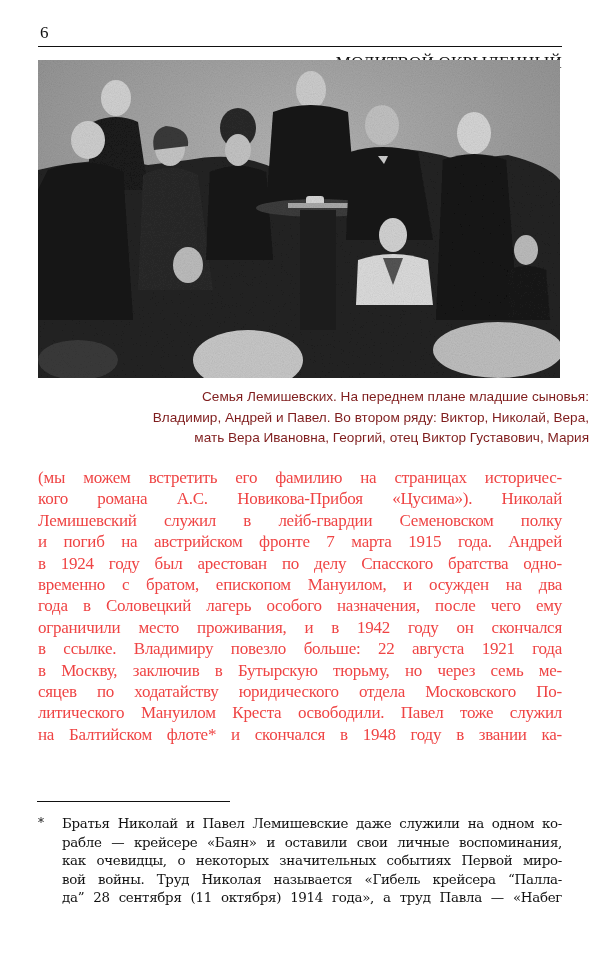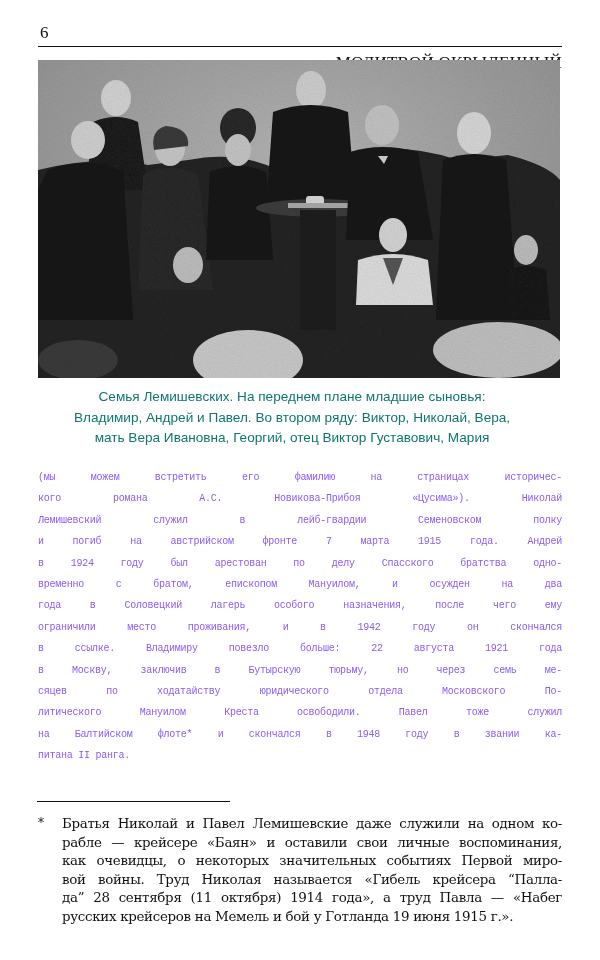--- a/index.html
+++ b/index.html
@@ -52,40 +52,40 @@
     top: 60px;
     width: 522px;
     height: 318px;
     overflow: hidden;
     background: #8a8a8a;
   }
   .photo svg { display: block; }
   
   .caption {
     position: absolute;
-    left: 12px;
+    left: 29px;
     top: 387px;
     width: 560px;
-    text-align: center;
+    text-align: right;
     font-family: "Liberation Sans", sans-serif;
     font-size: 13.6px;
     line-height: 20.5px;
-    color: #0f766e;
+    color: #7f1d1d;
   }
   .caption-line { display: block; white-space: nowrap; }
   
   .body-text {
     position: absolute;
     left: 38px;
     top: 467px;
     width: 524px;
-    font-family: Liberation Mono, monospace;
-    font-size: 10px;
+    font-family: Liberation Serif, serif;
+    font-size: 17px;
     line-height: 21.4px;
-    color: #8b5cf6;
+    color: #ef4444;
   }
   .text-line {
     display: block;
     white-space: nowrap;
     text-align: justify;
     text-align-last: justify;
     height: 21.4px;
     letter-spacing: -0.25px;
   }
   .text-line.last {
@@ -216,28 +216,26 @@
     <span class="text-line">и погиб на австрийском фронте 7 марта 1915 года. Андрей</span>
     <span class="text-line">в 1924 году был арестован по делу Спасского братства одно-</span>
     <span class="text-line">временно с братом, епископом Мануилом, и осужден на два</span>
     <span class="text-line">года в Соловецкий лагерь особого назначения, после чего ему</span>
     <span class="text-line">ограничили место проживания, и в 1942 году он скончался</span>
     <span class="text-line">в ссылке. Владимиру повезло больше: 22 августа 1921 года</span>
     <span class="text-line">в Москву, заключив в Бутырскую тюрьму, но через семь ме-</span>
     <span class="text-line">сяцев по ходатайству юридического отдела Московского По-</span>
     <span class="text-line">литического Мануилом Креста освободили. Павел тоже служил</span>
     <span class="text-line">на Балтийском флоте* и скончался в 1948 году в звании ка-</span>
-    <span class="text-line last">питана II ранга.</span>
   </div>
 
   <div class="footnote-rule"></div>
 
   <div class="footnote">
     <span class="footnote-marker">*</span>
     <span class="fn-line">Братья Николай и Павел Лемишевские даже служили на одном ко-</span>
     <span class="fn-line">рабле — крейсере «Баян» и оставили свои личные воспоминания,</span>
     <span class="fn-line">как очевидцы, о некоторых значительных событиях Первой миро-</span>
     <span class="fn-line">вой войны. Труд Николая называется «Гибель крейсера “Палла-</span>
     <span class="fn-line">да” 28 сентября (11 октября) 1914 года», а труд Павла — «Набег</span>
-    <span class="fn-line last">русских крейсеров на Мемель и бой у Готланда 19 июня 1915 г.».</span>
   </div>
 
 </div>
 
 </body></html>

